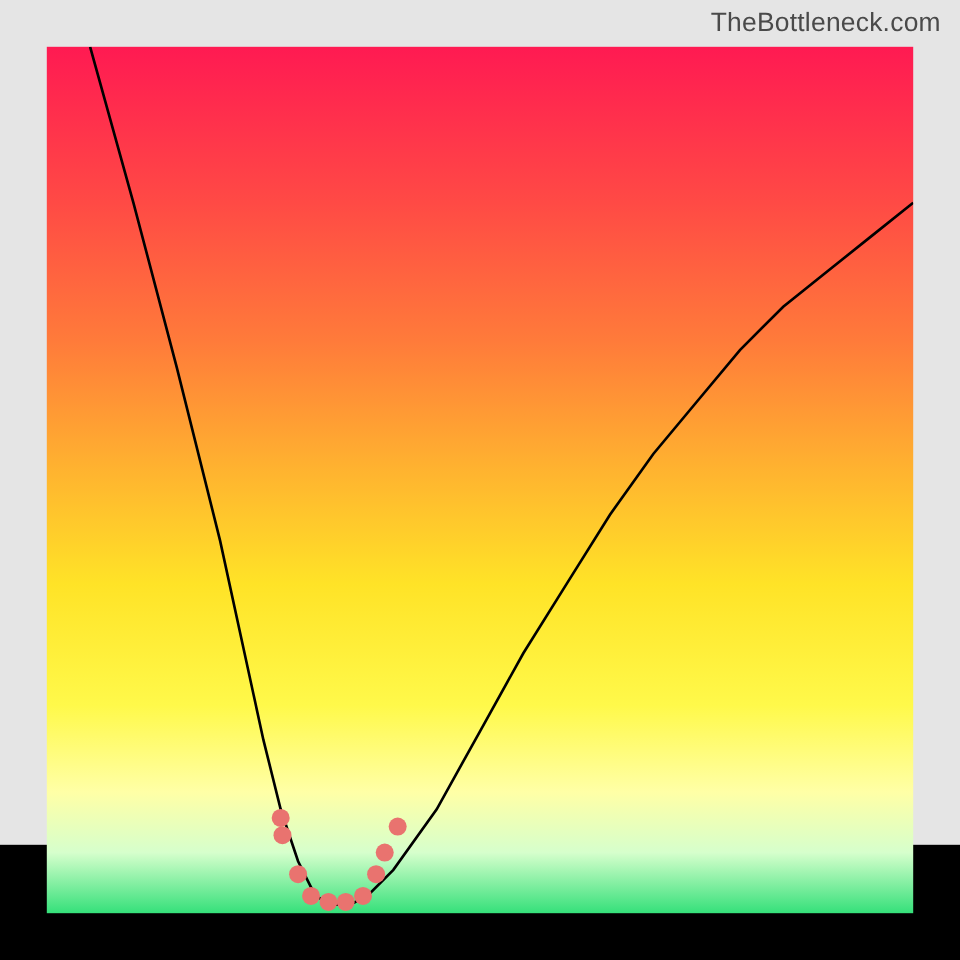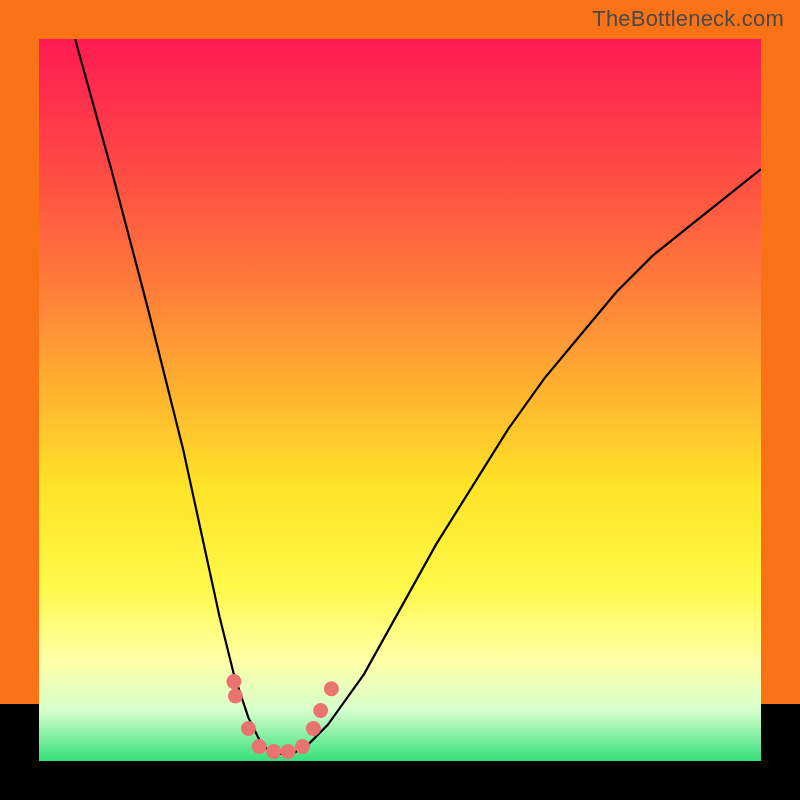--- a/index.html
+++ b/index.html
@@ -8,21 +8,21 @@
     background: #000;
     width: 800px;
     height: 800px;
     overflow: hidden;
     font-family: Arial, Helvetica, sans-serif;
   }
   .frame {
     position: relative;
     width: 800px;
     height: 704px;
-    background: #f97316;
+    background: #e5e5e5;
   }
   .plot-area {
     position: absolute;
     left: 39px;
     top: 39px;
     width: 722px;
     height: 722px;
     background: linear-gradient(to bottom,
       #ff1a52 0%,
       #ff4a45 18%,

